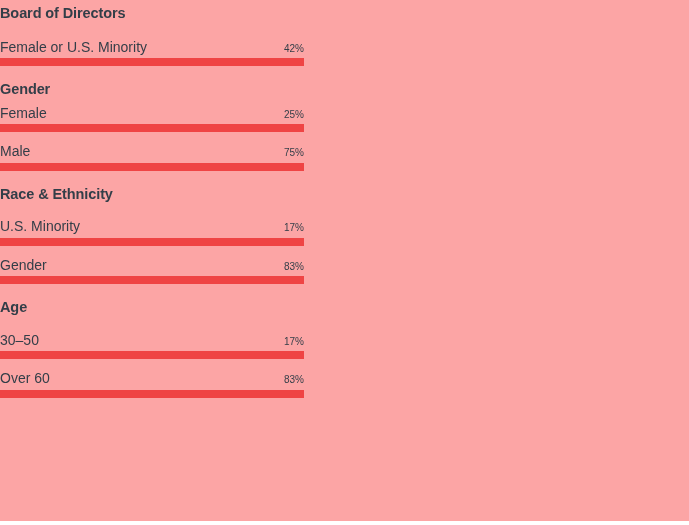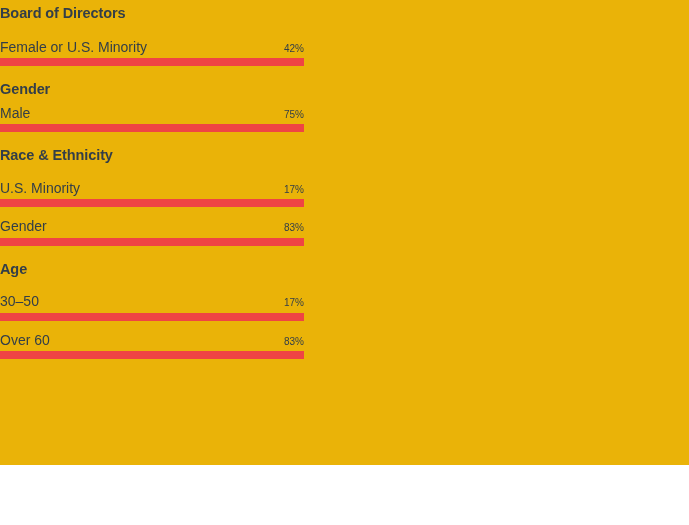--- a/index.html
+++ b/index.html
@@ -13,22 +13,22 @@
     height: 525px;
     font-family: "Liberation Sans", "DejaVu Sans", sans-serif;
     color: #333e48;
     -webkit-font-smoothing: antialiased;
     overflow: hidden;
   }
 
   .sheet {
     position: relative;
     width: 689px;
-    height: 465px;
-    background: #eab308;
+    height: 521px;
+    background: #fca5a5;
   }
 
   .stats-table {
     position: absolute;
     left: 0px;
     top: 0px;
     width: 304px;
   }
 
   .section {
@@ -107,20 +107,24 @@
           <span class="stat-label">Female or U.S. Minority</span>
           <span class="stat-value">42%</span>
         </div>
       </div>
     </div>
 
     <div class="section gender">
       <div class="section-heading">Gender</div>
       <div class="rows">
         <div class="stat-row">
+          <span class="stat-label">Female</span>
+          <span class="stat-value">25%</span>
+        </div>
+        <div class="stat-row">
           <span class="stat-label">Male</span>
           <span class="stat-value">75%</span>
         </div>
       </div>
     </div>
 
     <div class="section race">
       <div class="section-heading">Race &amp; Ethnicity</div>
       <div class="rows">
         <div class="stat-row">

